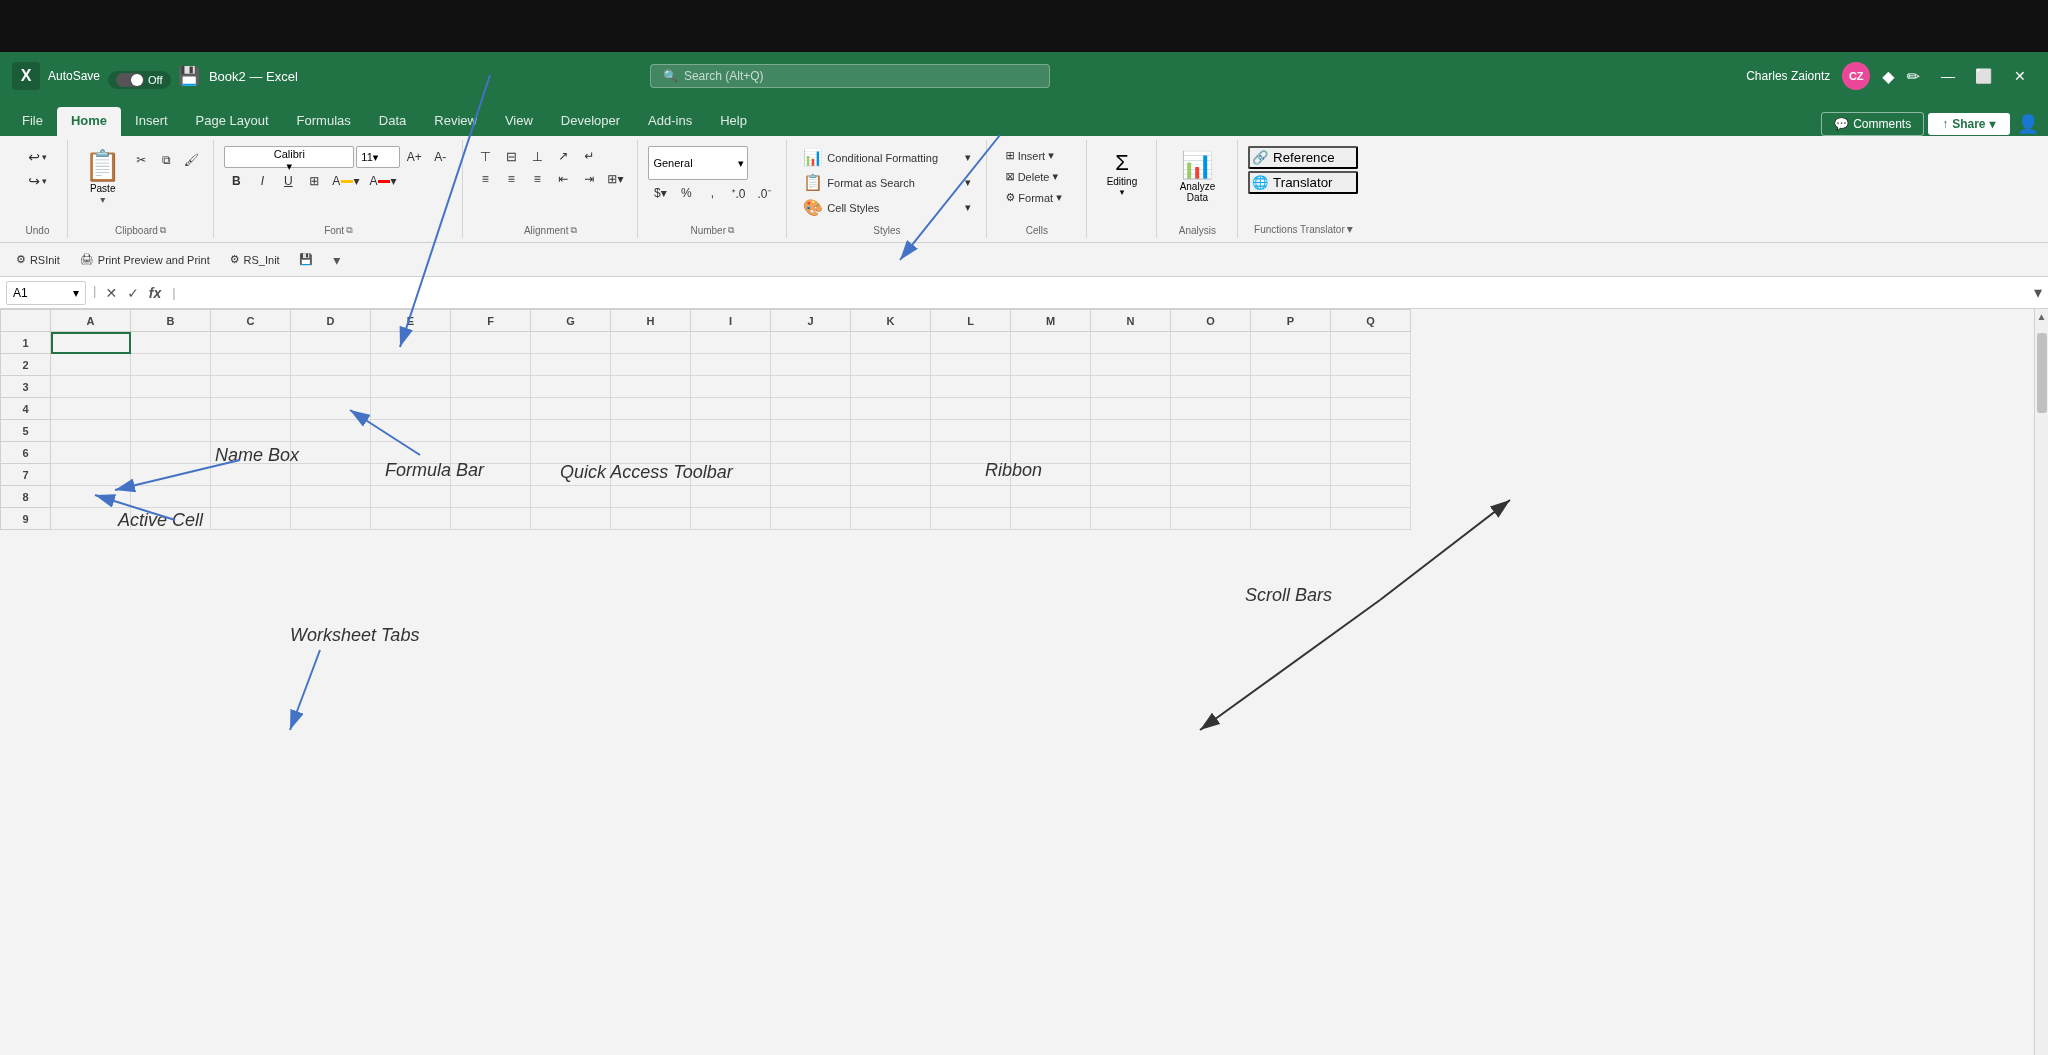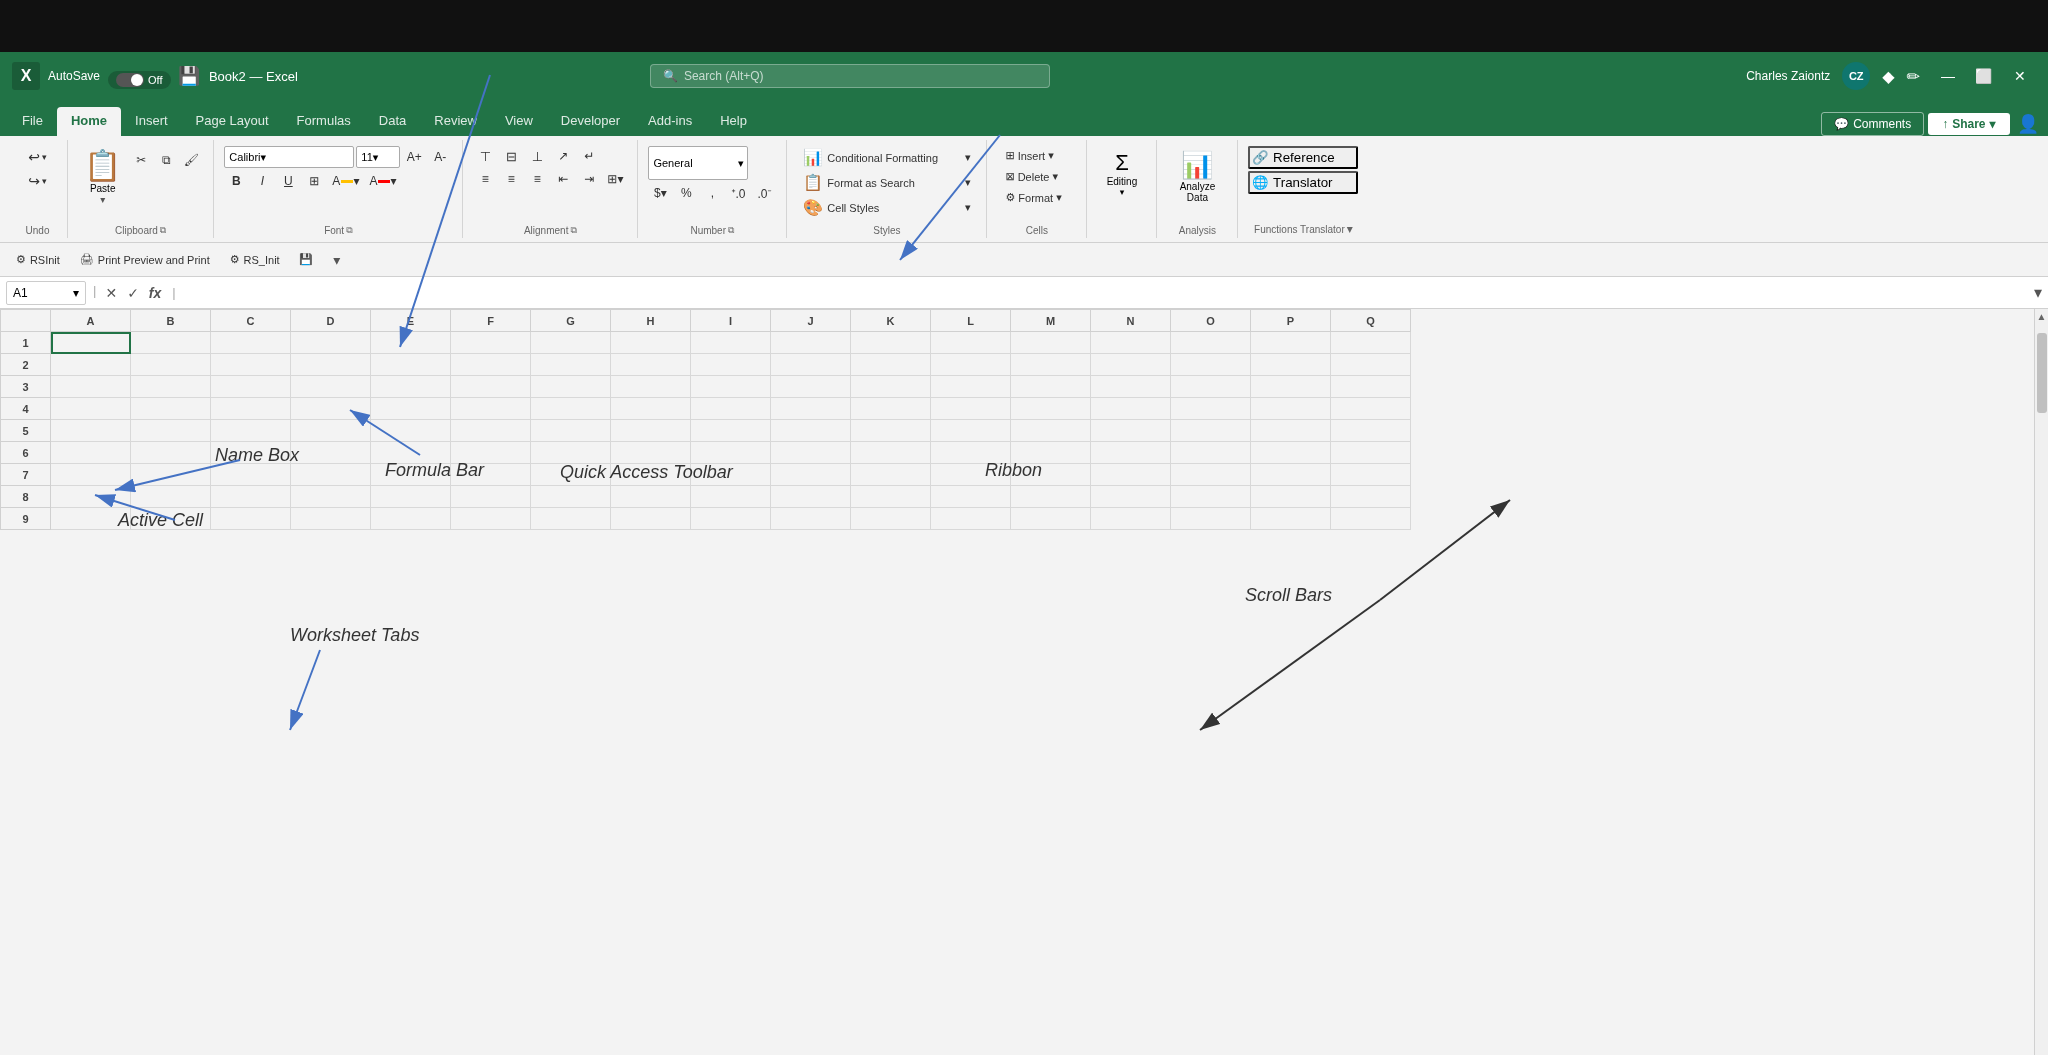--- a/index.html
+++ b/index.html
@@ -45,21 +45,21 @@
       display: flex; align-items: center; gap: 6px;
     }
     .title-search input {
       background: transparent; border: none; outline: none; color: white; font-size: 12px; width: 200px;
     }
     .title-search input::placeholder { color: rgba(255,255,255,0.7); }
     .title-right { display: flex; align-items: center; gap: 12px; margin-left: auto; }
     .user-name { color: white; font-size: 12px; }
     .user-avatar {
       width: 28px; height: 28px; border-radius: 50%;
-      background: #0f766e; display: flex; align-items: center; justify-content: center;
+      background: #ec4899; display: flex; align-items: center; justify-content: center;
       color: white; font-size: 11px; font-weight: bold;
     }
     .title-icon { color: white; font-size: 16px; cursor: pointer; }
     .title-window-controls { display: flex; gap: 4px; }
     .win-btn { width: 32px; height: 28px; display: flex; align-items: center; justify-content: center; cursor: pointer; color: white; font-size: 14px; }
 
     
     .ribbon-tabs {
       background: #217346;
       height: 36px;
@@ -133,21 +133,21 @@
       border-radius: 2px; font-size: 12px; color: #333; min-width: 24px; height: 20px;
     }
     .small-btn.bold { font-weight: bold; }
     .small-btn.italic { font-style: italic; }
     .small-btn.underline { text-decoration: underline; }
 
     
     .font-selector {
       display: flex; align-items: center;
       border: 1px solid #aaa; border-radius: 2px; background: white;
-      padding: 1px 4px; font-size: 11px; height: 22px; cursor: pointer; min-width: 130px;
+      padding: 1px 4px; font-size: 11px; height: 22px; cursor: pointer; min-width: 130px; flex-direction: column;
     }
     .font-size-selector {
       display: flex; align-items: center;
       border: 1px solid #aaa; border-radius: 2px; background: white;
       padding: 1px 4px; font-size: 11px; height: 22px; cursor: pointer; min-width: 44px;
     }
 
     
     .align-btn { font-size: 13px; }
 

